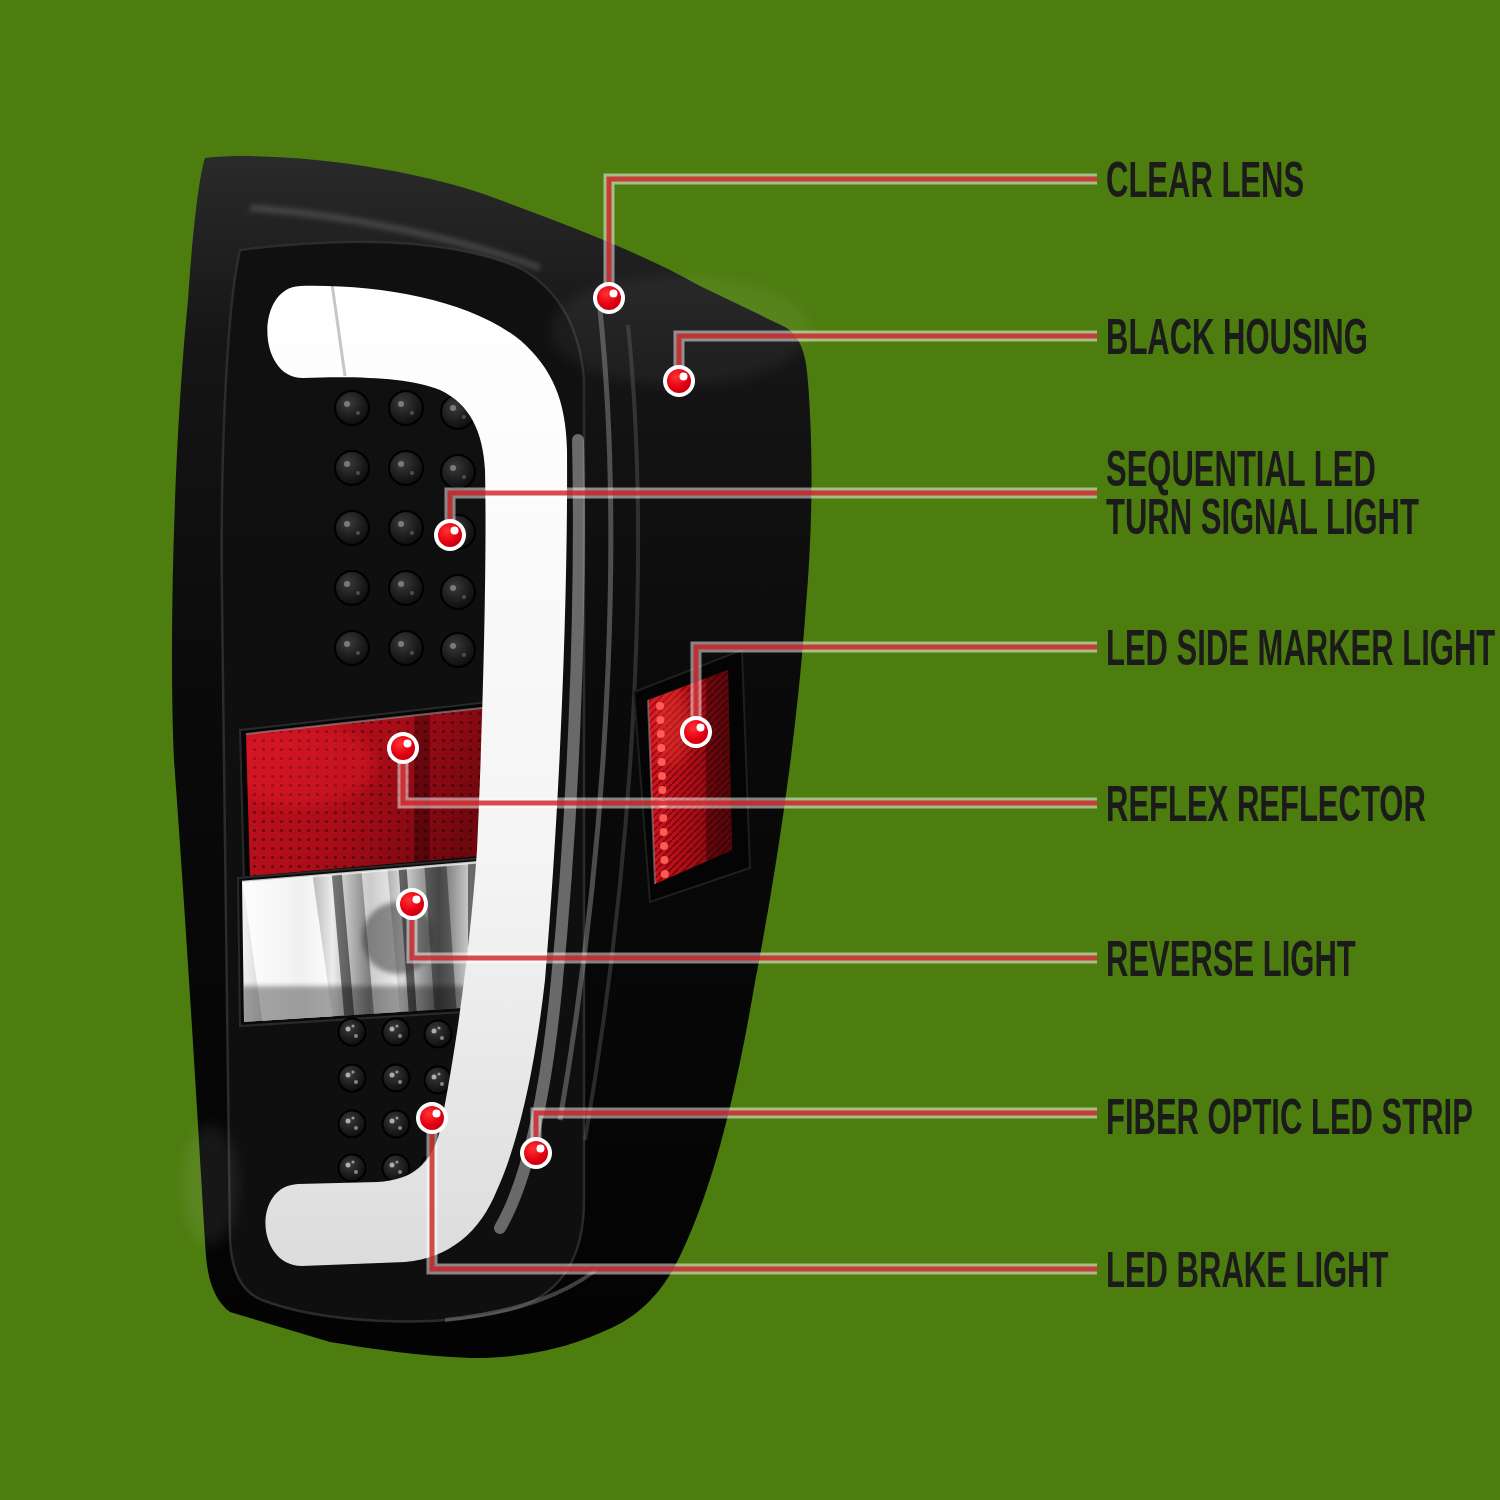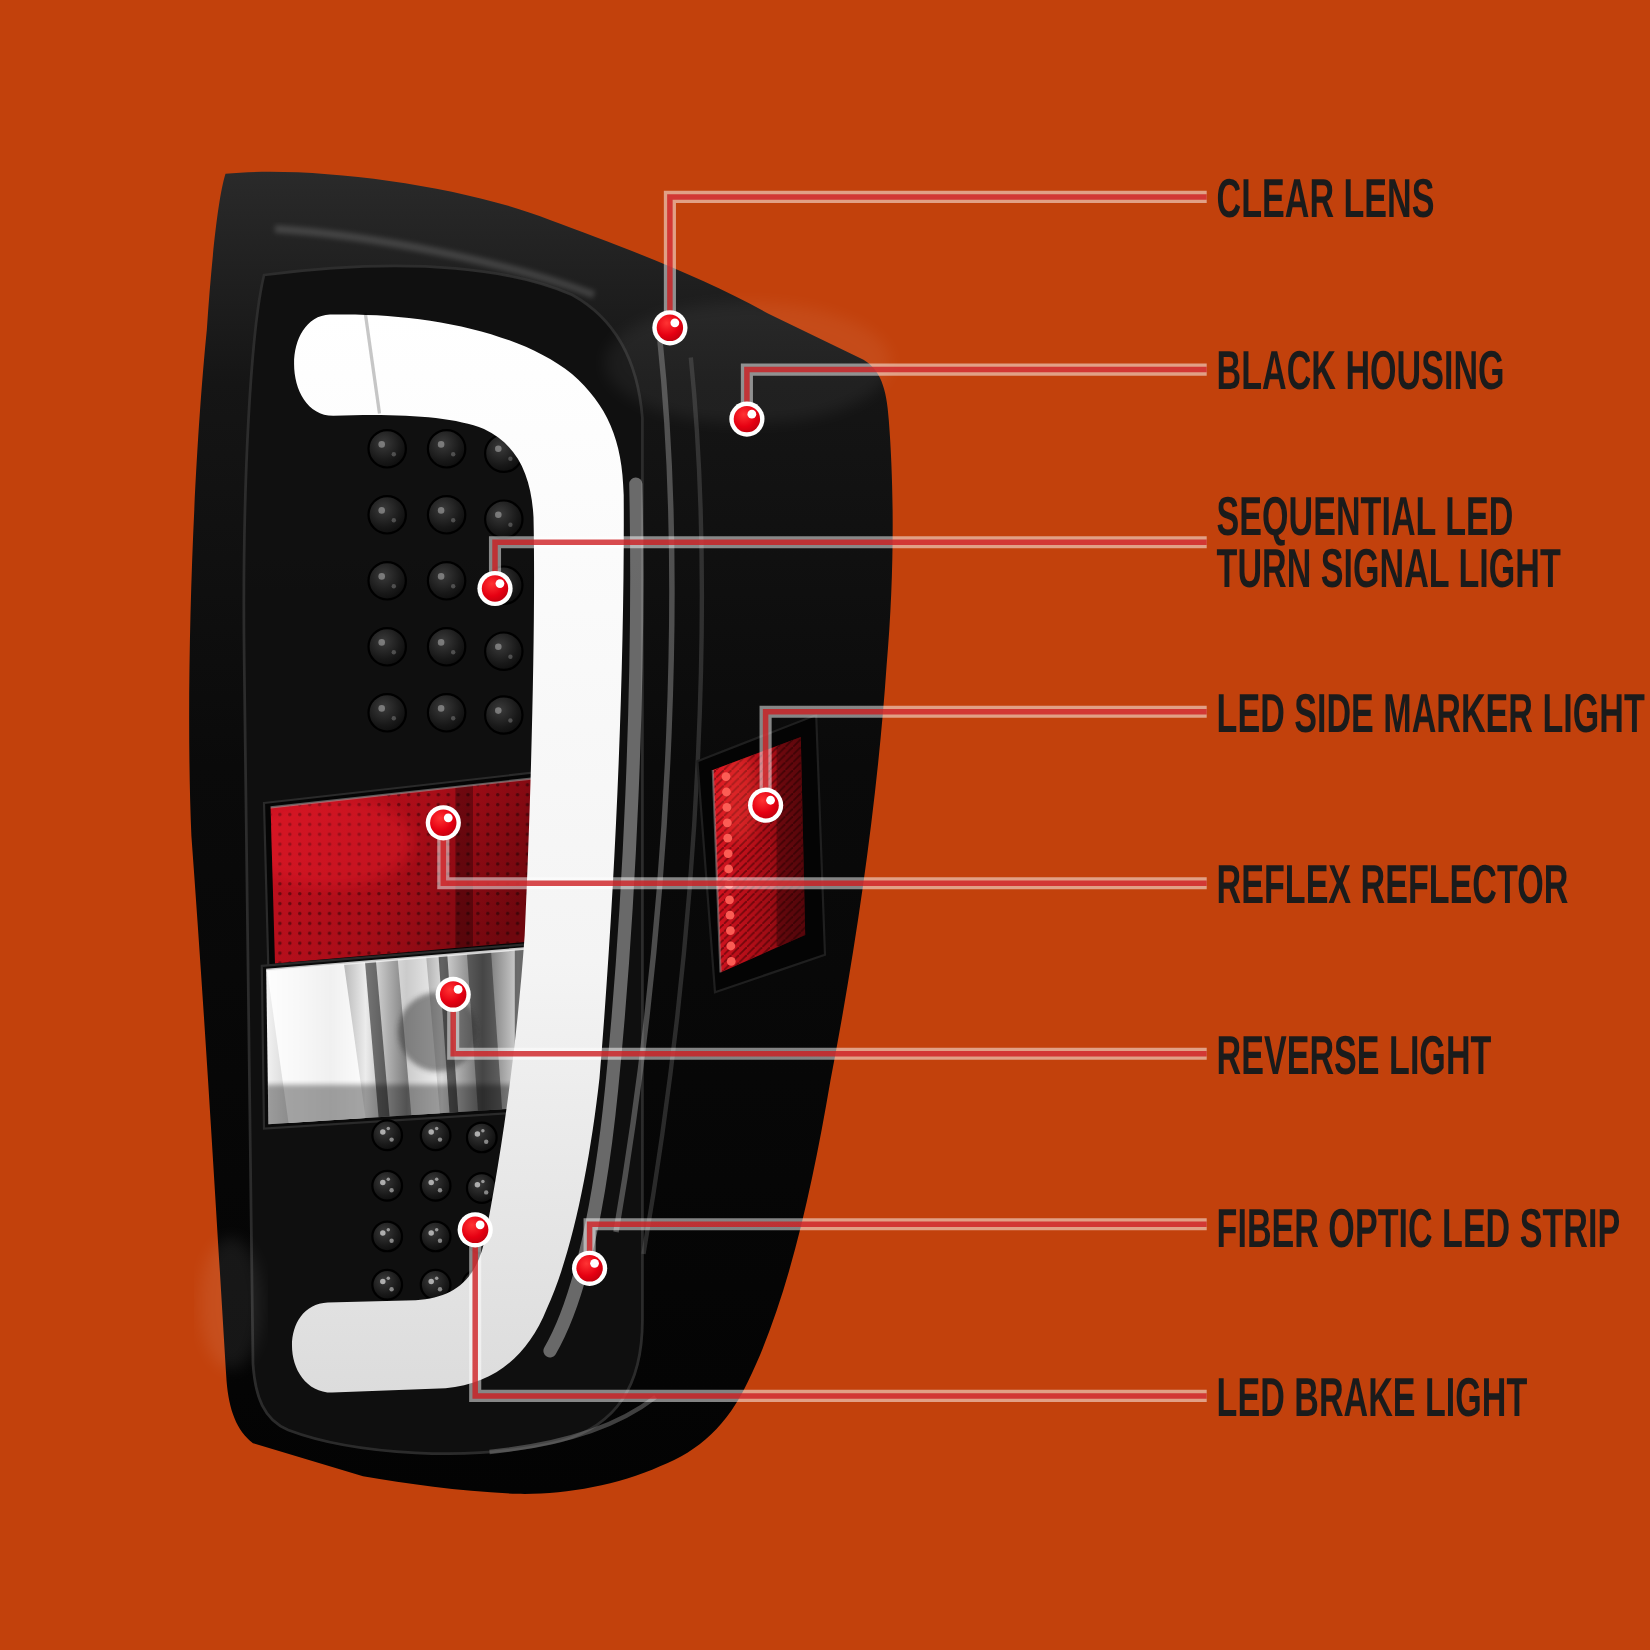--- a/index.html
+++ b/index.html
@@ -1,17 +1,17 @@
 <!DOCTYPE html>
 <html><head>
 <meta charset="utf-8">
 <style>
   html,body{margin:0;padding:0;background:#ffffff;}
   #stage{
-    position:relative;width:1500px;height:1500px;background:#c2410c;
+    position:relative;width:1500px;height:1500px;background:#4d7c0f;
     overflow:hidden;font-family:"Liberation Sans", sans-serif;
   }
   #art{position:absolute;left:0;top:0;}
   .callout-label{
     position:absolute;left:1106px;height:48px;line-height:48px;
     color:#1b1b1b;font-weight:bold;font-size:50px;letter-spacing:0px;
     transform:scaleX(0.62);transform-origin:left center;white-space:nowrap;
   }
   .callout-label.two-line{height:96px;line-height:48px;}
   .callout-label span{display:block;}

